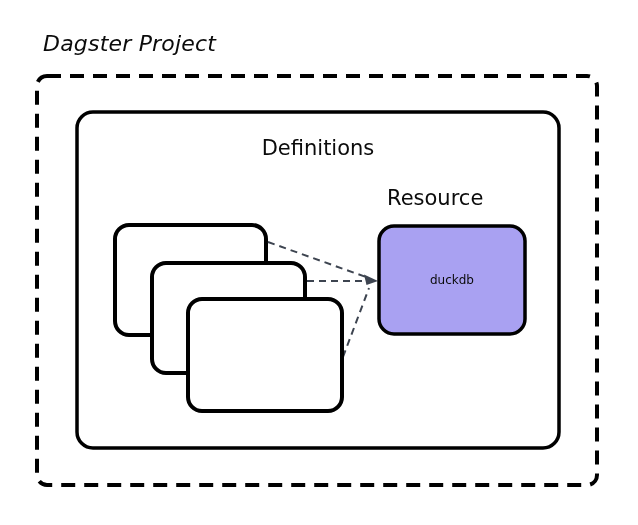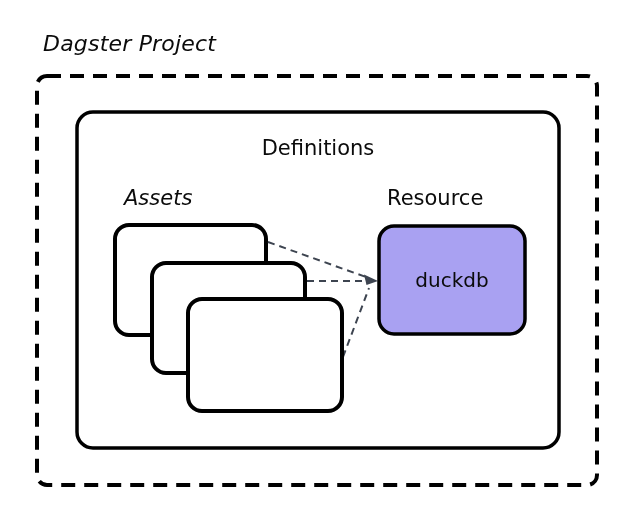--- a/index.html
+++ b/index.html
@@ -52,21 +52,21 @@
     font-size: 21px;
   }
   .label-duckdb {
     left: 379px;
     top: 226px;
     width: 146px;
     height: 108px;
     display: flex;
     align-items: center;
     justify-content: center;
-    font-size: 20px;
+    font-size: 12px;
   }
 </style>
 </head>
 <body>
 
 <div class="canvas">
 
   <svg width="638" height="525" viewBox="0 0 638 525">
 
     <rect x="37" y="76" width="560" height="409" rx="10" fill="none" stroke="#000000" stroke-width="4" stroke-dasharray="14 9"></rect>
@@ -83,19 +83,18 @@
 
     <rect x="188" y="299" width="154" height="112" rx="14" fill="#ffffff" stroke="#000000" stroke-width="4"></rect>
 
     <rect x="379" y="226" width="146" height="108" rx="15" stroke="#000000" stroke-width="3.5" fill="#a9a1f2"></rect>
   </svg>
 
   <div class="label label-definitions">Definitions</div>
 
   <div class="label label-title">Dagster Project</div>
 
-  <div class="label label-assets">Assets</div>
 
   <div class="label label-resource">Resource</div>
 
   <div class="label label-duckdb">duckdb</div>
 
 </div>
 
 </body></html>

